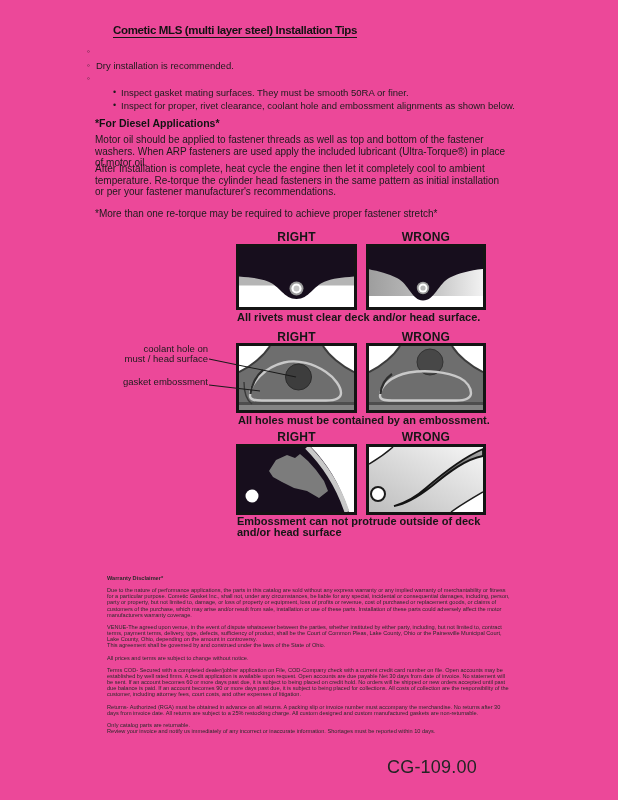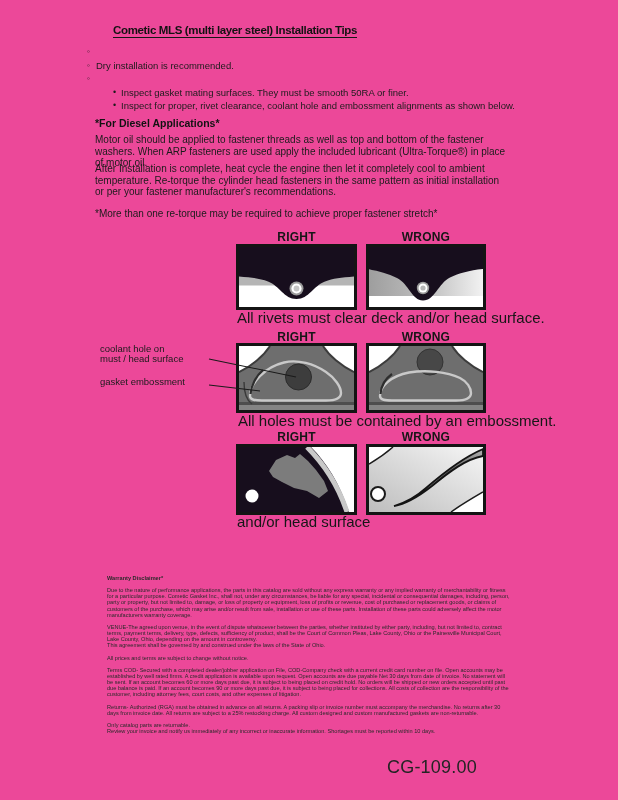--- a/index.html
+++ b/index.html
@@ -11,22 +11,22 @@
   .bullets{font-size:9.5px;line-height:13.5px;color:#1b1b1b;white-space:nowrap;}
   .bline{display:flex;}
   .m1{width:9px;font-size:8px;line-height:13.5px;color:#1b1b1b;}
   .sub{padding-left:26px;}
   .m2{width:8px;font-size:9px;line-height:13.5px;}
   .h2{font-size:10.5px;font-weight:bold;color:#121212;white-space:nowrap;}
   .body-p{font-size:10px;line-height:11.6px;width:414px;color:#1b1b1b;}
   .dg-label{font-size:12px;font-weight:bold;text-align:center;color:#161616;letter-spacing:0.2px;}
   .panel{position:absolute;border:3px solid #141414;background:#fff;}
   .panel svg{display:block;}
-  .caption{font-size:15px;font-weight:normal;color:#161616;line-height:11px;white-space:nowrap;}
-  .sidelabel{font-size:9.5px;line-height:10.3px;color:#1b1b1b;white-space:nowrap;}
+  .caption{font-size:11px;font-weight:bold;color:#161616;line-height:11px;white-space:nowrap;}
+  .sidelabel{font-size:9.5px;line-height:10.3px;color:#1b1b1b;text-align:right;white-space:nowrap;}
   .leaders{position:absolute;pointer-events:none;}
   .legal{font-size:5.6px;line-height:6.15px;width:405px;color:#2a2a2a;}
   .legal .lh{font-weight:bold;margin:0 0 6px 0;}
   .legal .lp{margin:0 0 6px 0;}
   .code{font-size:18px;color:#242424;letter-spacing:0.2px;}
 </style>
 </head>
 <body>
 
 <div class="page">
@@ -170,20 +170,21 @@
       <path d="M0,0 H24 C15,8 7,13 0,17 Z" fill="#ffffff"></path>
       <path d="M24,0 C15,8 7,13 0,17" fill="none" stroke="#1c1c1c" stroke-width="1.5"></path>
       <path d="M114,2 C93,11 73,27 57,41 C47,50 36,56 25,59 C37,57 49,50 63,39 C80,25 97,12 114,9 Z" fill="url(#g4)" stroke="#141414" stroke-width="1.8"></path>
       <path d="M114,45 C102,52 92,58 82,65 H114 Z" fill="#ffffff"></path>
       <path d="M114,45 C102,52 92,58 82,65" fill="none" stroke="#1c1c1c" stroke-width="1.5"></path>
       <circle cx="9" cy="47" r="7" fill="#ffffff" stroke="#1a1a1a" stroke-width="2"></circle>
     </svg>
   </div>
 
   <div class="abs caption" style="left:237px;top:516px;">
+    <div>Embossment can not protrude outside of deck</div>
     <div>and/or head surface</div>
   </div>
 
   <div class="abs legal" style="left:107px;top:575px;">
     <div class="lh">Warranty Disclaimer*</div>
     <div class="lp">Due to the nature of performance applications, the parts in this catalog are sold without any express warranty or any implied warranty of merchantability or fitness for a particular purpose.  Cometic Gasket Inc., shall not, under any circumstances, be liable for any special, incidental or consequential damages, including, person, party or property, but not limited to, damage, or loss of property or equipment, loss of profits or revenue, cost of purchased or replacement goods, or claims of customers of the purchase, which may arise and/or result from sale, installation or use of these parts.  Installation of these parts could adversely affect the motor manufacturers warranty coverage.</div>
     <div class="lp">
       <div>VENUE-The agreed upon venue, in the event of dispute whatsoever between the parties, whether instituted by either party, including, but not limited to, contract terms, payment terms, delivery, type, defects, sufficiency of product, shall be the Court of Common Pleas, Lake County, Ohio or the Painesville Municipal Court, Lake County, Ohio, depending on the amount in controversy.</div>
       <div>This agreement shall be governed by and construed under the laws of the State of Ohio.</div>
     </div>

